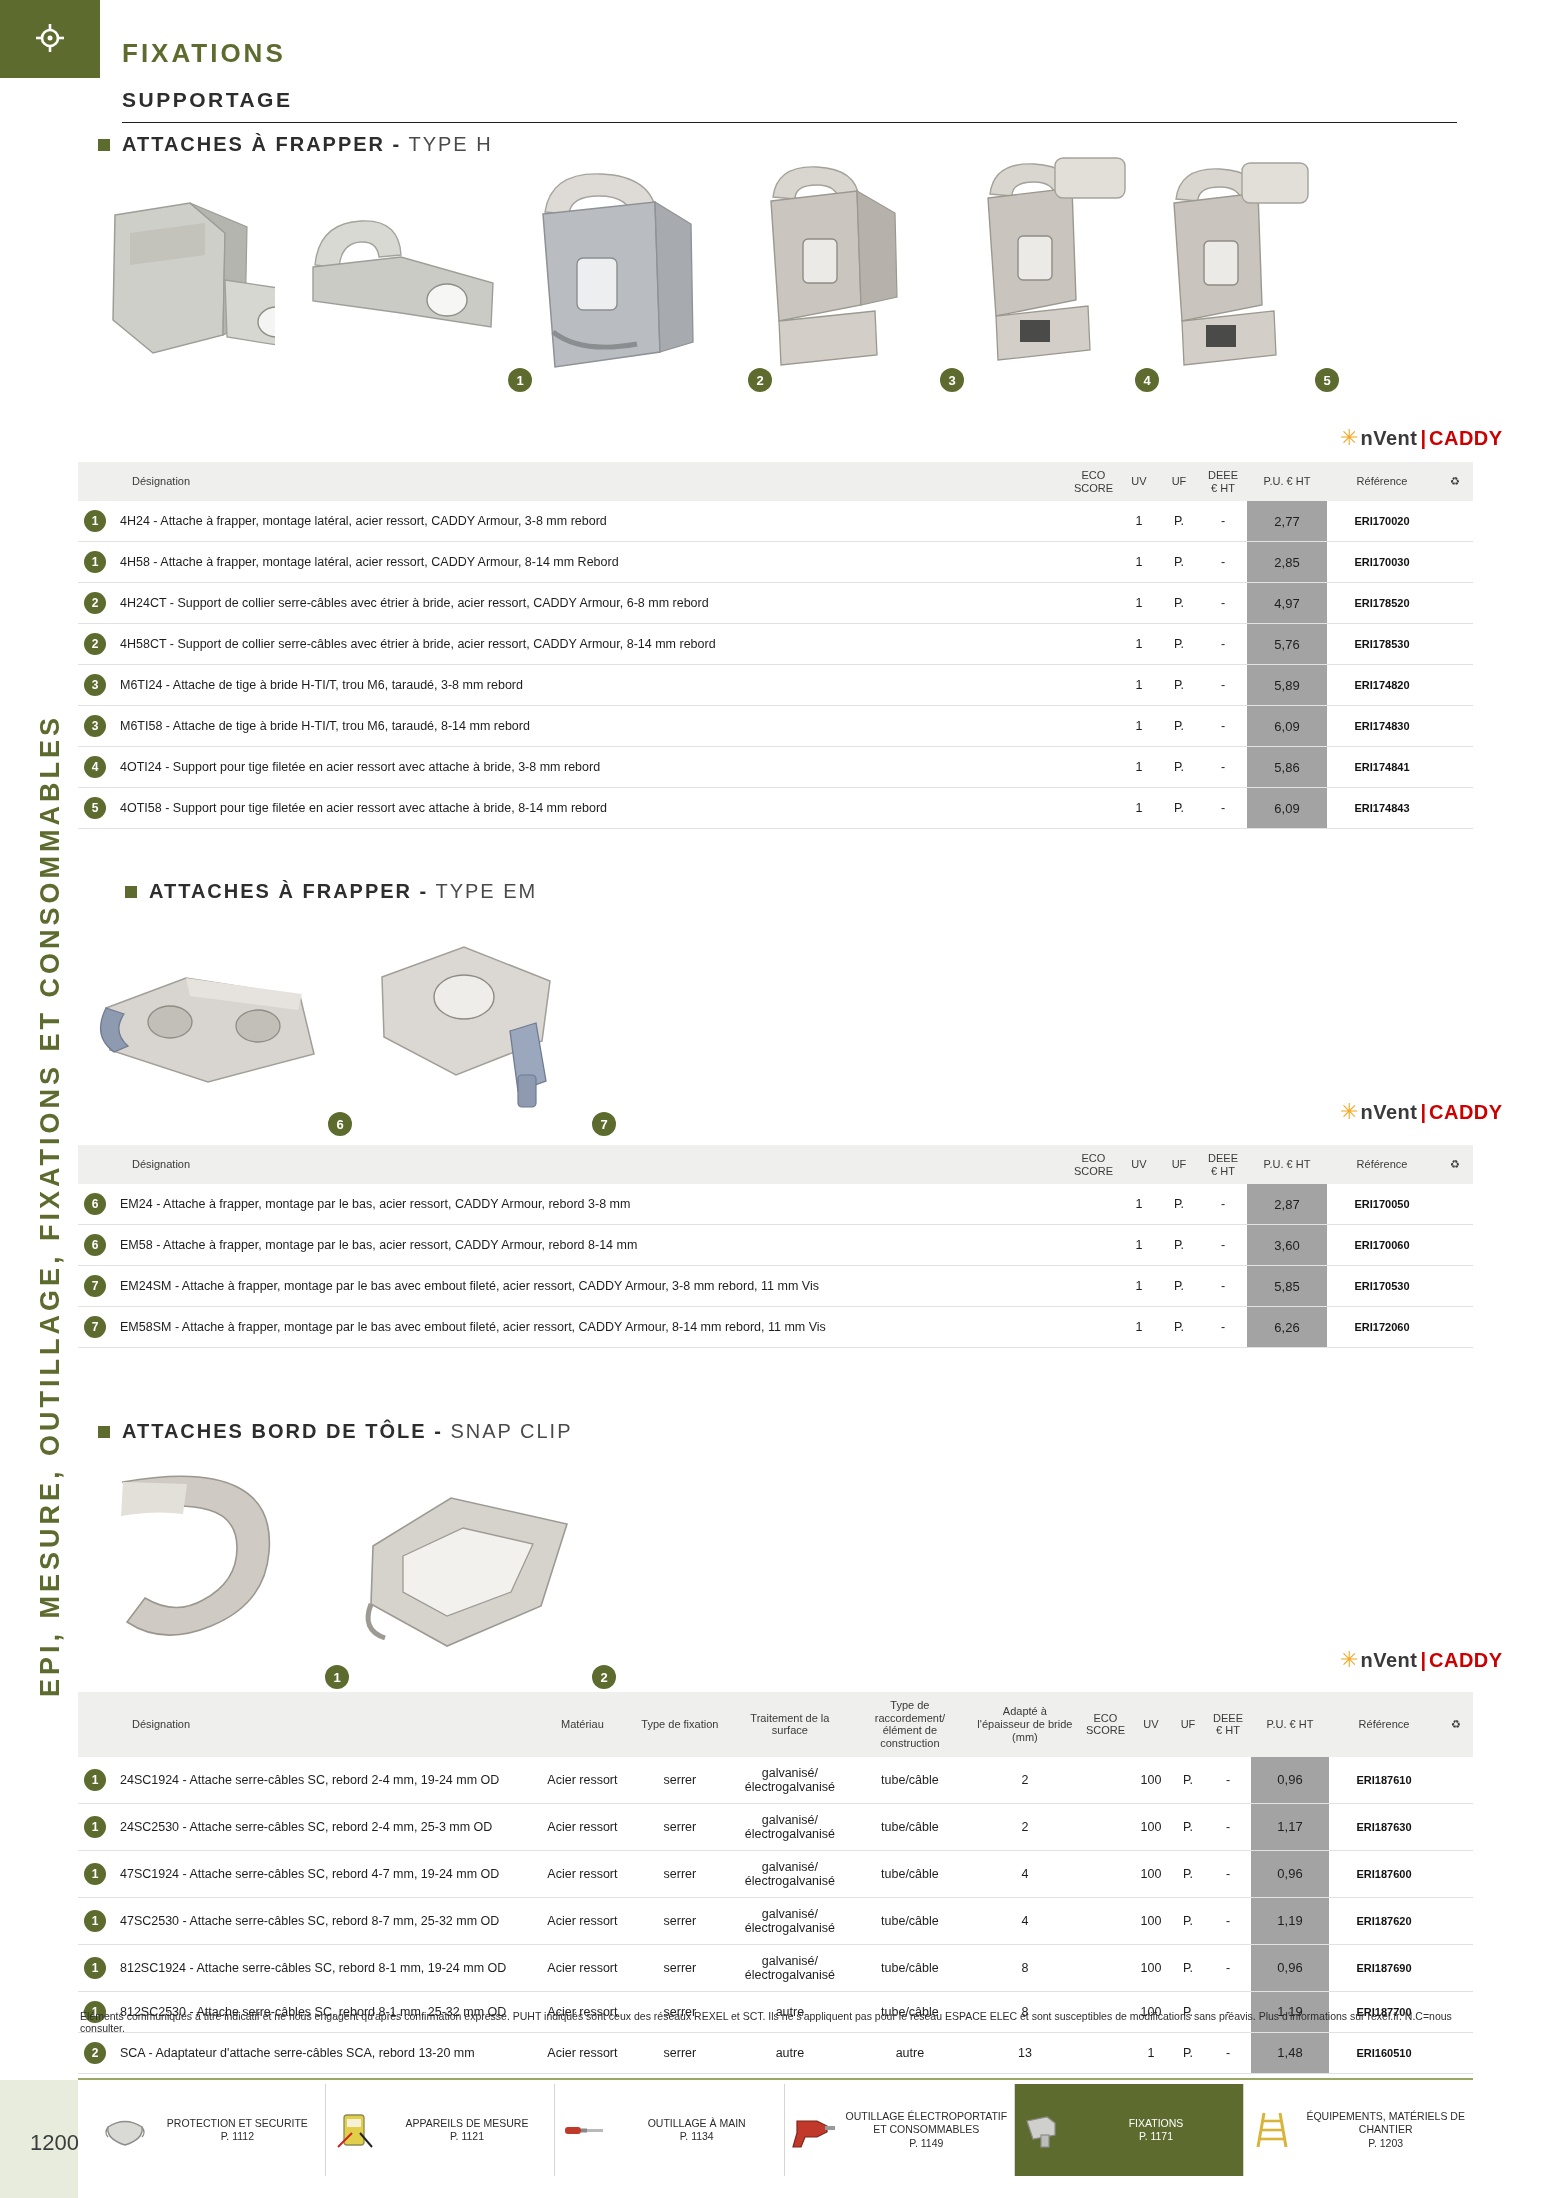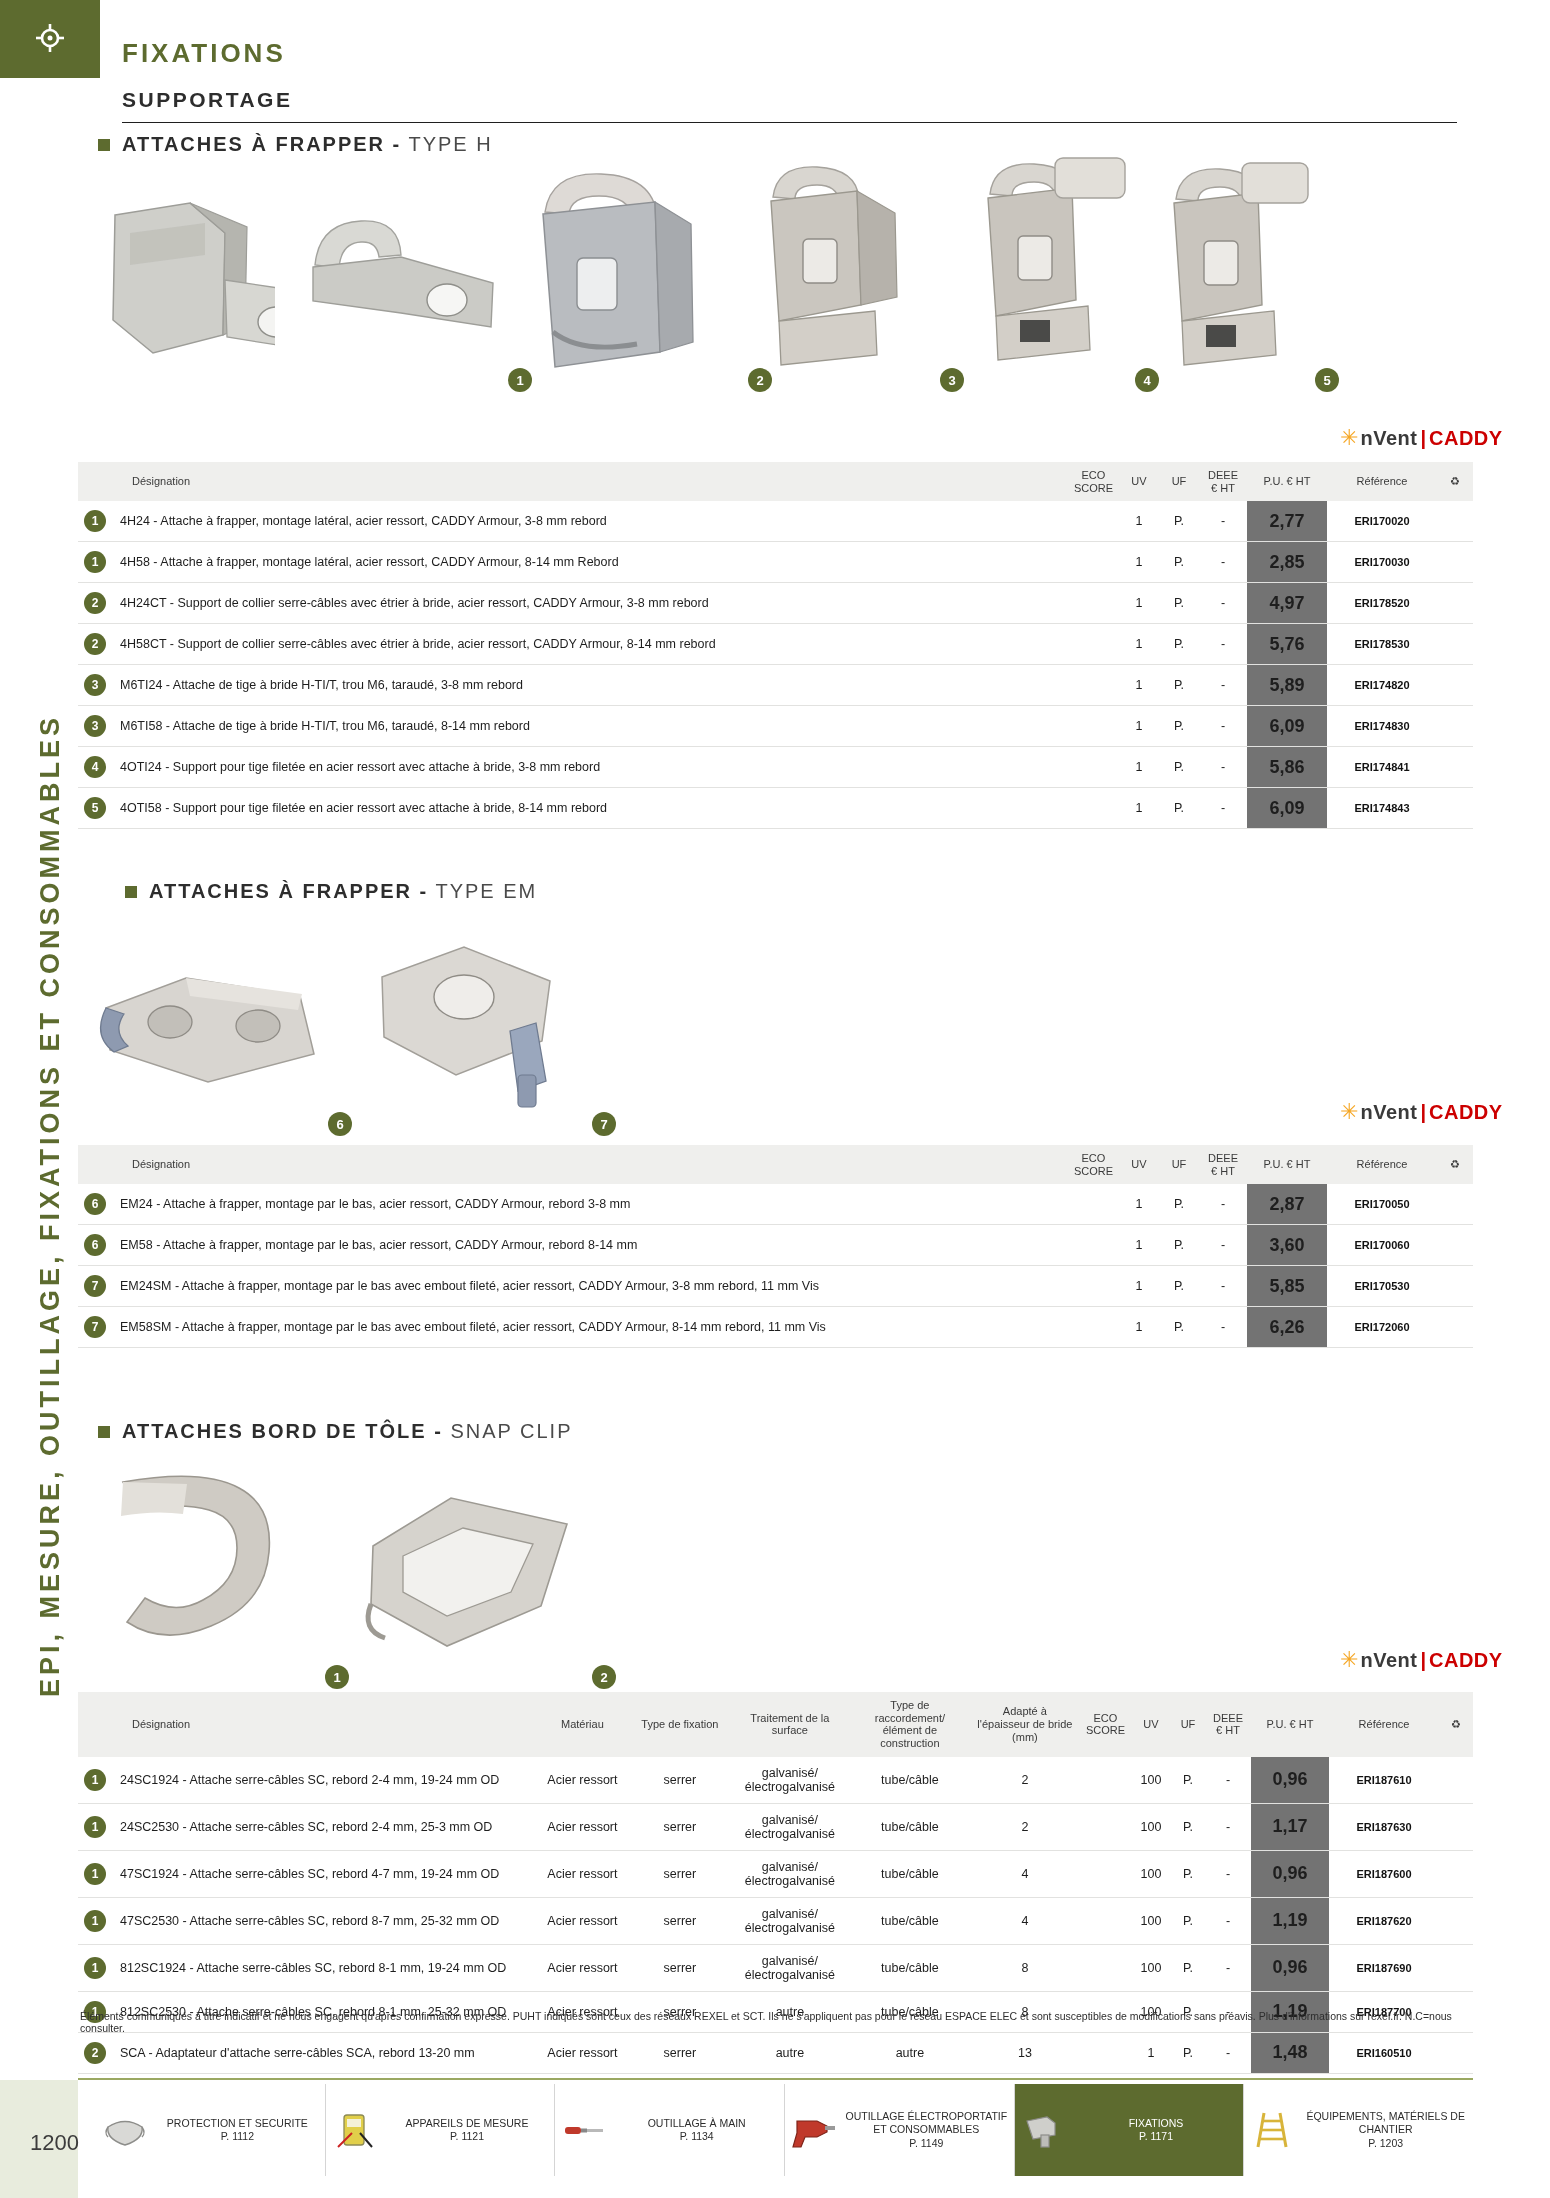--- a/index.html
+++ b/index.html
@@ -107,21 +107,21 @@
   table.prodtable thead th.desig { text-align: left; padding-left: 54px; }
   table.prodtable tbody td {
     padding: 9px 6px;
     border-bottom: 1px solid #e2e2e0;
     vertical-align: middle;
     text-align: center;
     font-size: 12.5px;
   }
   table.prodtable tbody td.desig { text-align: left; padding-left: 8px; }
   table.prodtable tbody td.price {
-    background: #737373; font-weight: bold; font-size: 18px;
+    background: #a3a3a3; font-weight: normal; font-size: 13px;
   }
   table.prodtable tbody td.ref {
     font-weight: bold; font-size: 11px; color: #111;
   }
   td.numcell { width: 34px; }
   .numbadge {
     display: inline-flex; width: 22px; height: 22px; border-radius: 50%;
     background: #5d6b2f; color: #fff; font-size: 12px; font-weight: bold;
     align-items: center; justify-content: center;
   }
@@ -298,21 +298,21 @@
         <td></td>
         <td>1</td>
         <td>P.</td>
         <td>-</td>
         <td class="price">2,85</td>
         <td class="ref">ERI170030</td>
         <td></td>
       </tr>
     <tr>
         <td class="numcell"><span class="numbadge">2</span></td>
-        <td class="desig">4H24CT - Support de collier serre-câbles avec étrier à bride, acier ressort, CADDY Armour, 3-8 mm rebord</td>
+        <td class="desig">4H24CT - Support de collier serre-câbles avec étrier à bride, acier ressort, CADDY Armour, 6-8 mm rebord</td>
         <td></td>
         <td>1</td>
         <td>P.</td>
         <td>-</td>
         <td class="price">4,97</td>
         <td class="ref">ERI178520</td>
         <td></td>
       </tr>
     <tr>
         <td class="numcell"><span class="numbadge">2</span></td>

